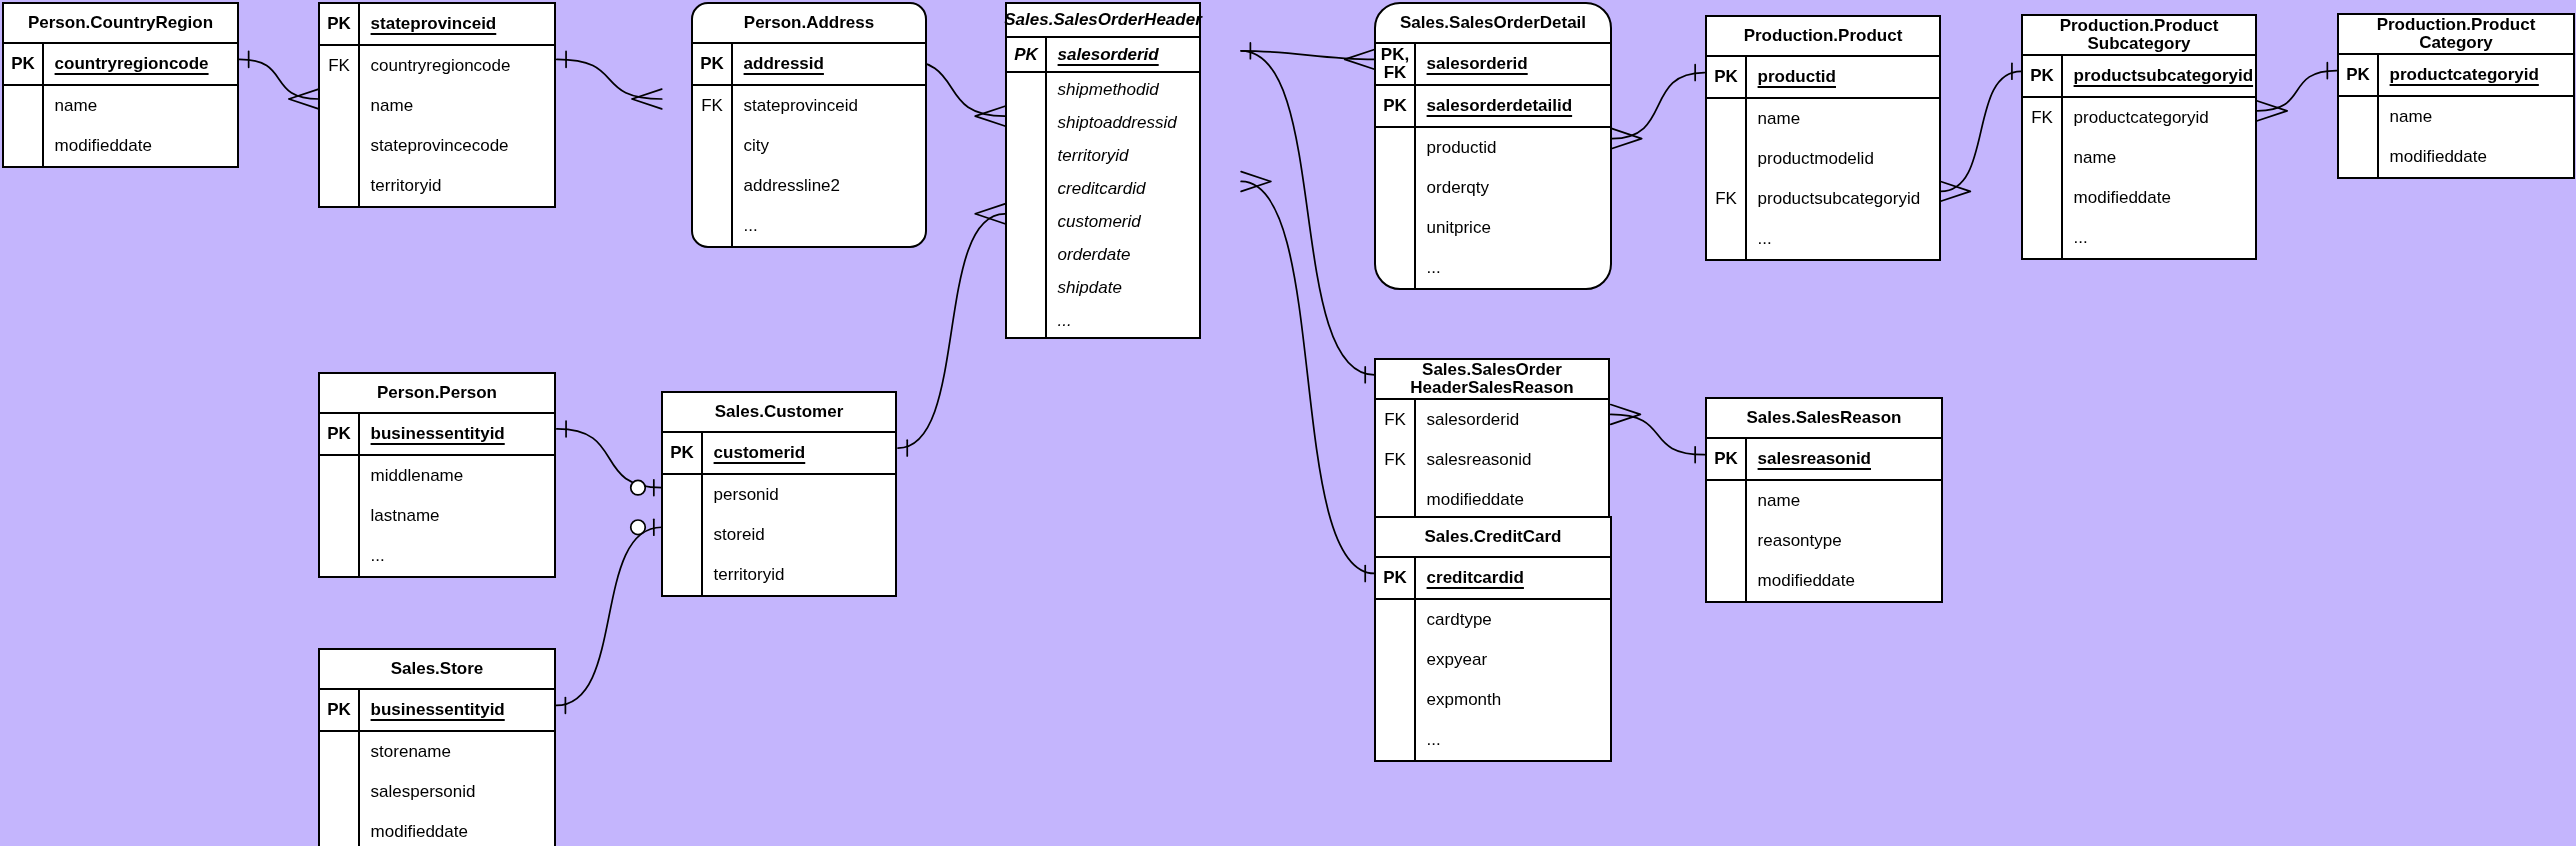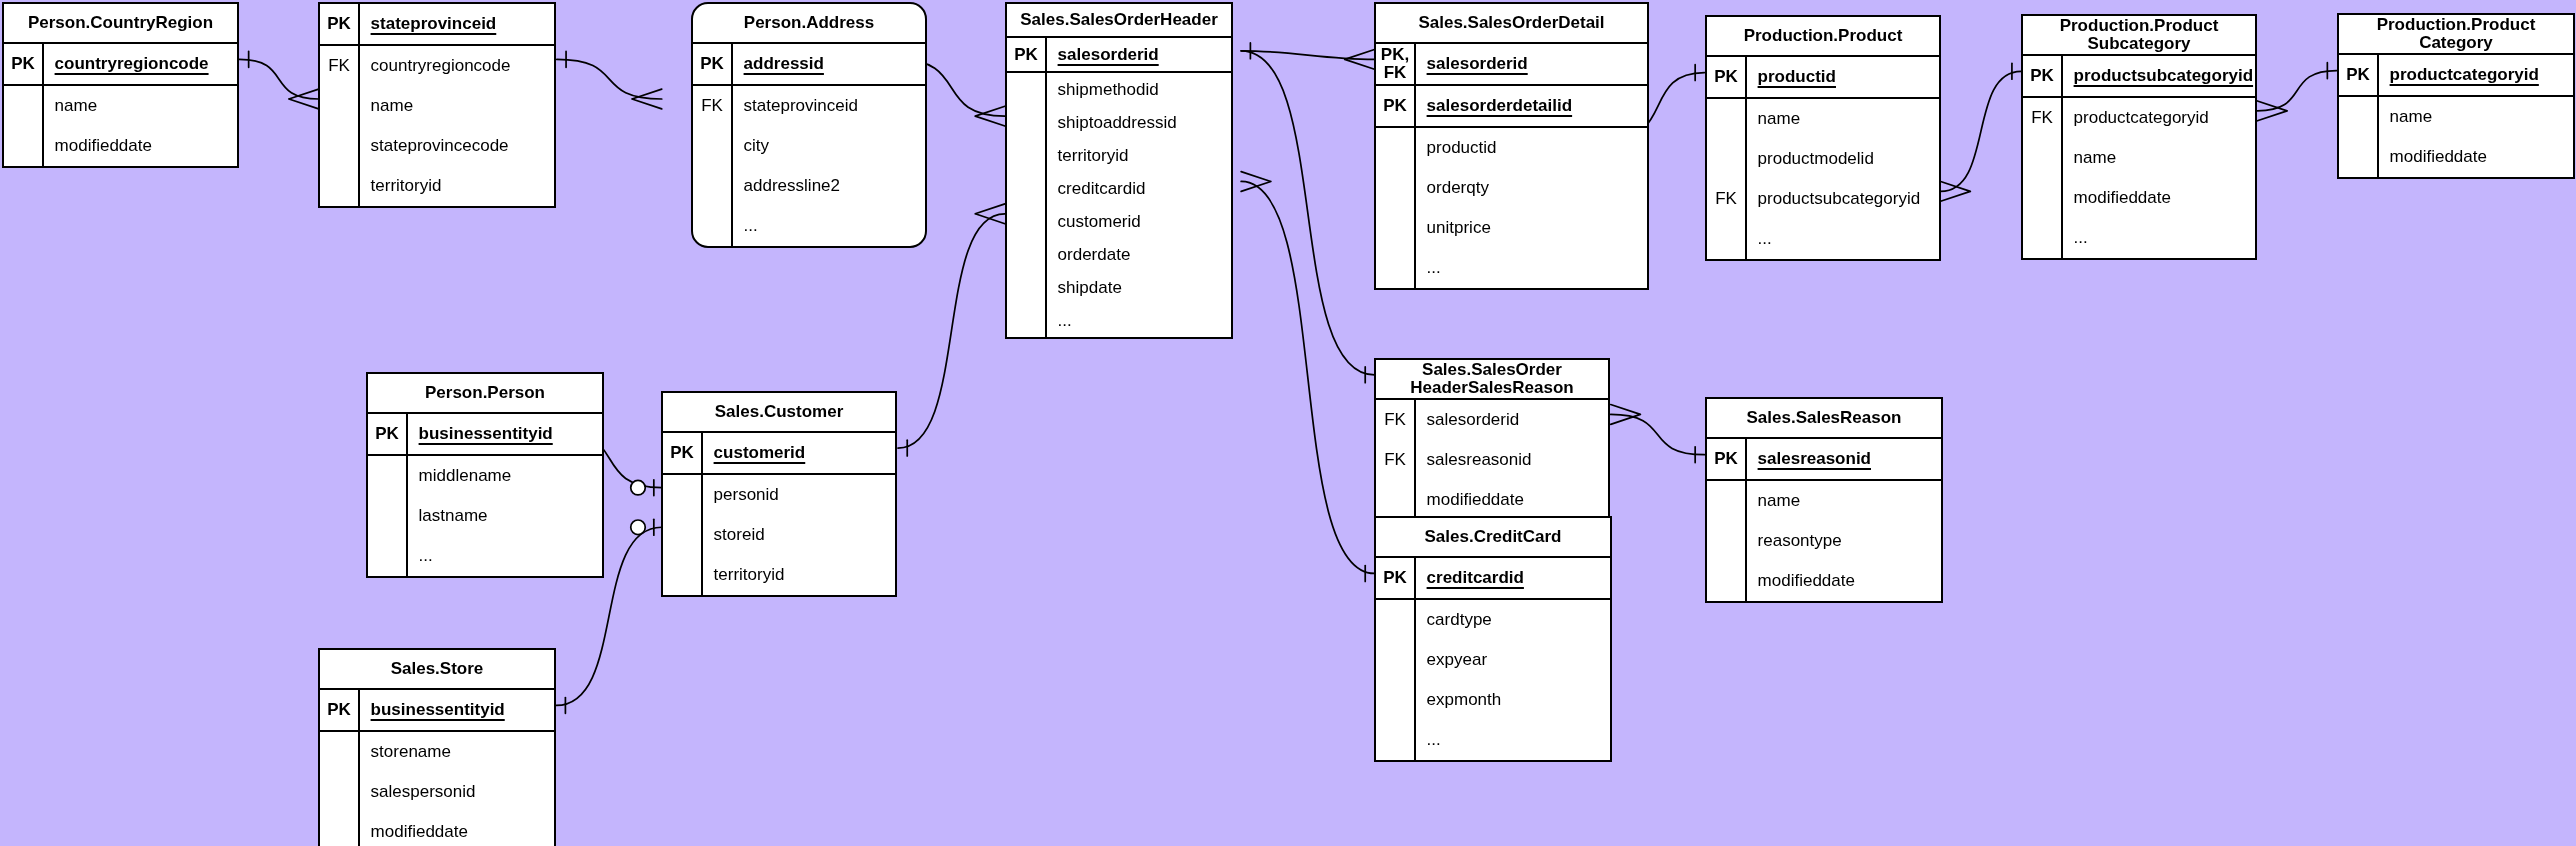--- a/index.html
+++ b/index.html
@@ -158,21 +158,21 @@
     <div class="row">
       <div class="k"></div>
       <div class="a">addressline2</div>
     </div>
     <div class="row">
       <div class="k"></div>
       <div class="a">...</div>
     </div>
   </div>
 
-  <div class="tbl" style="left:1005px;top:2px;width:228px;--th:32px;--rh:33px;">
+  <div class="tbl" style="left:1005px;top:2px;width:196px;font-style:italic;--th:32px;--rh:33px;">
     <div class="ttl">Sales.SalesOrderHeader</div>
     <div class="row pk">
       <div class="k">PK</div>
       <div class="a">salesorderid</div>
     </div>
     <div class="row">
       <div class="k"></div>
       <div class="a">shipmethodid</div>
     </div>
     <div class="row">
@@ -198,21 +198,21 @@
     <div class="row">
       <div class="k"></div>
       <div class="a">shipdate</div>
     </div>
     <div class="row">
       <div class="k"></div>
       <div class="a">...</div>
     </div>
   </div>
 
-  <div class="tbl" style="left:1374px;top:2px;width:275px;">
+  <div class="tbl" style="left:1374px;top:2px;width:238px;border-radius:26px;">
     <div class="ttl">Sales.SalesOrderDetail</div>
     <div class="row pk">
       <div class="k">PK,
 FK</div>
       <div class="a">salesorderid</div>
     </div>
     <div class="row pk">
       <div class="k">PK</div>
       <div class="a">salesorderdetailid</div>
     </div>
@@ -293,21 +293,21 @@
     <div class="row">
       <div class="k"></div>
       <div class="a">name</div>
     </div>
     <div class="row">
       <div class="k"></div>
       <div class="a">modifieddate</div>
     </div>
   </div>
 
-  <div class="tbl" style="left:318px;top:372px;width:238px;margin-left:48px;">
+  <div class="tbl" style="left:318px;top:372px;width:238px;">
     <div class="ttl">Person.Person</div>
     <div class="row pk">
       <div class="k">PK</div>
       <div class="a">businessentityid</div>
     </div>
     <div class="row">
       <div class="k"></div>
       <div class="a">middlename</div>
     </div>
     <div class="row">

